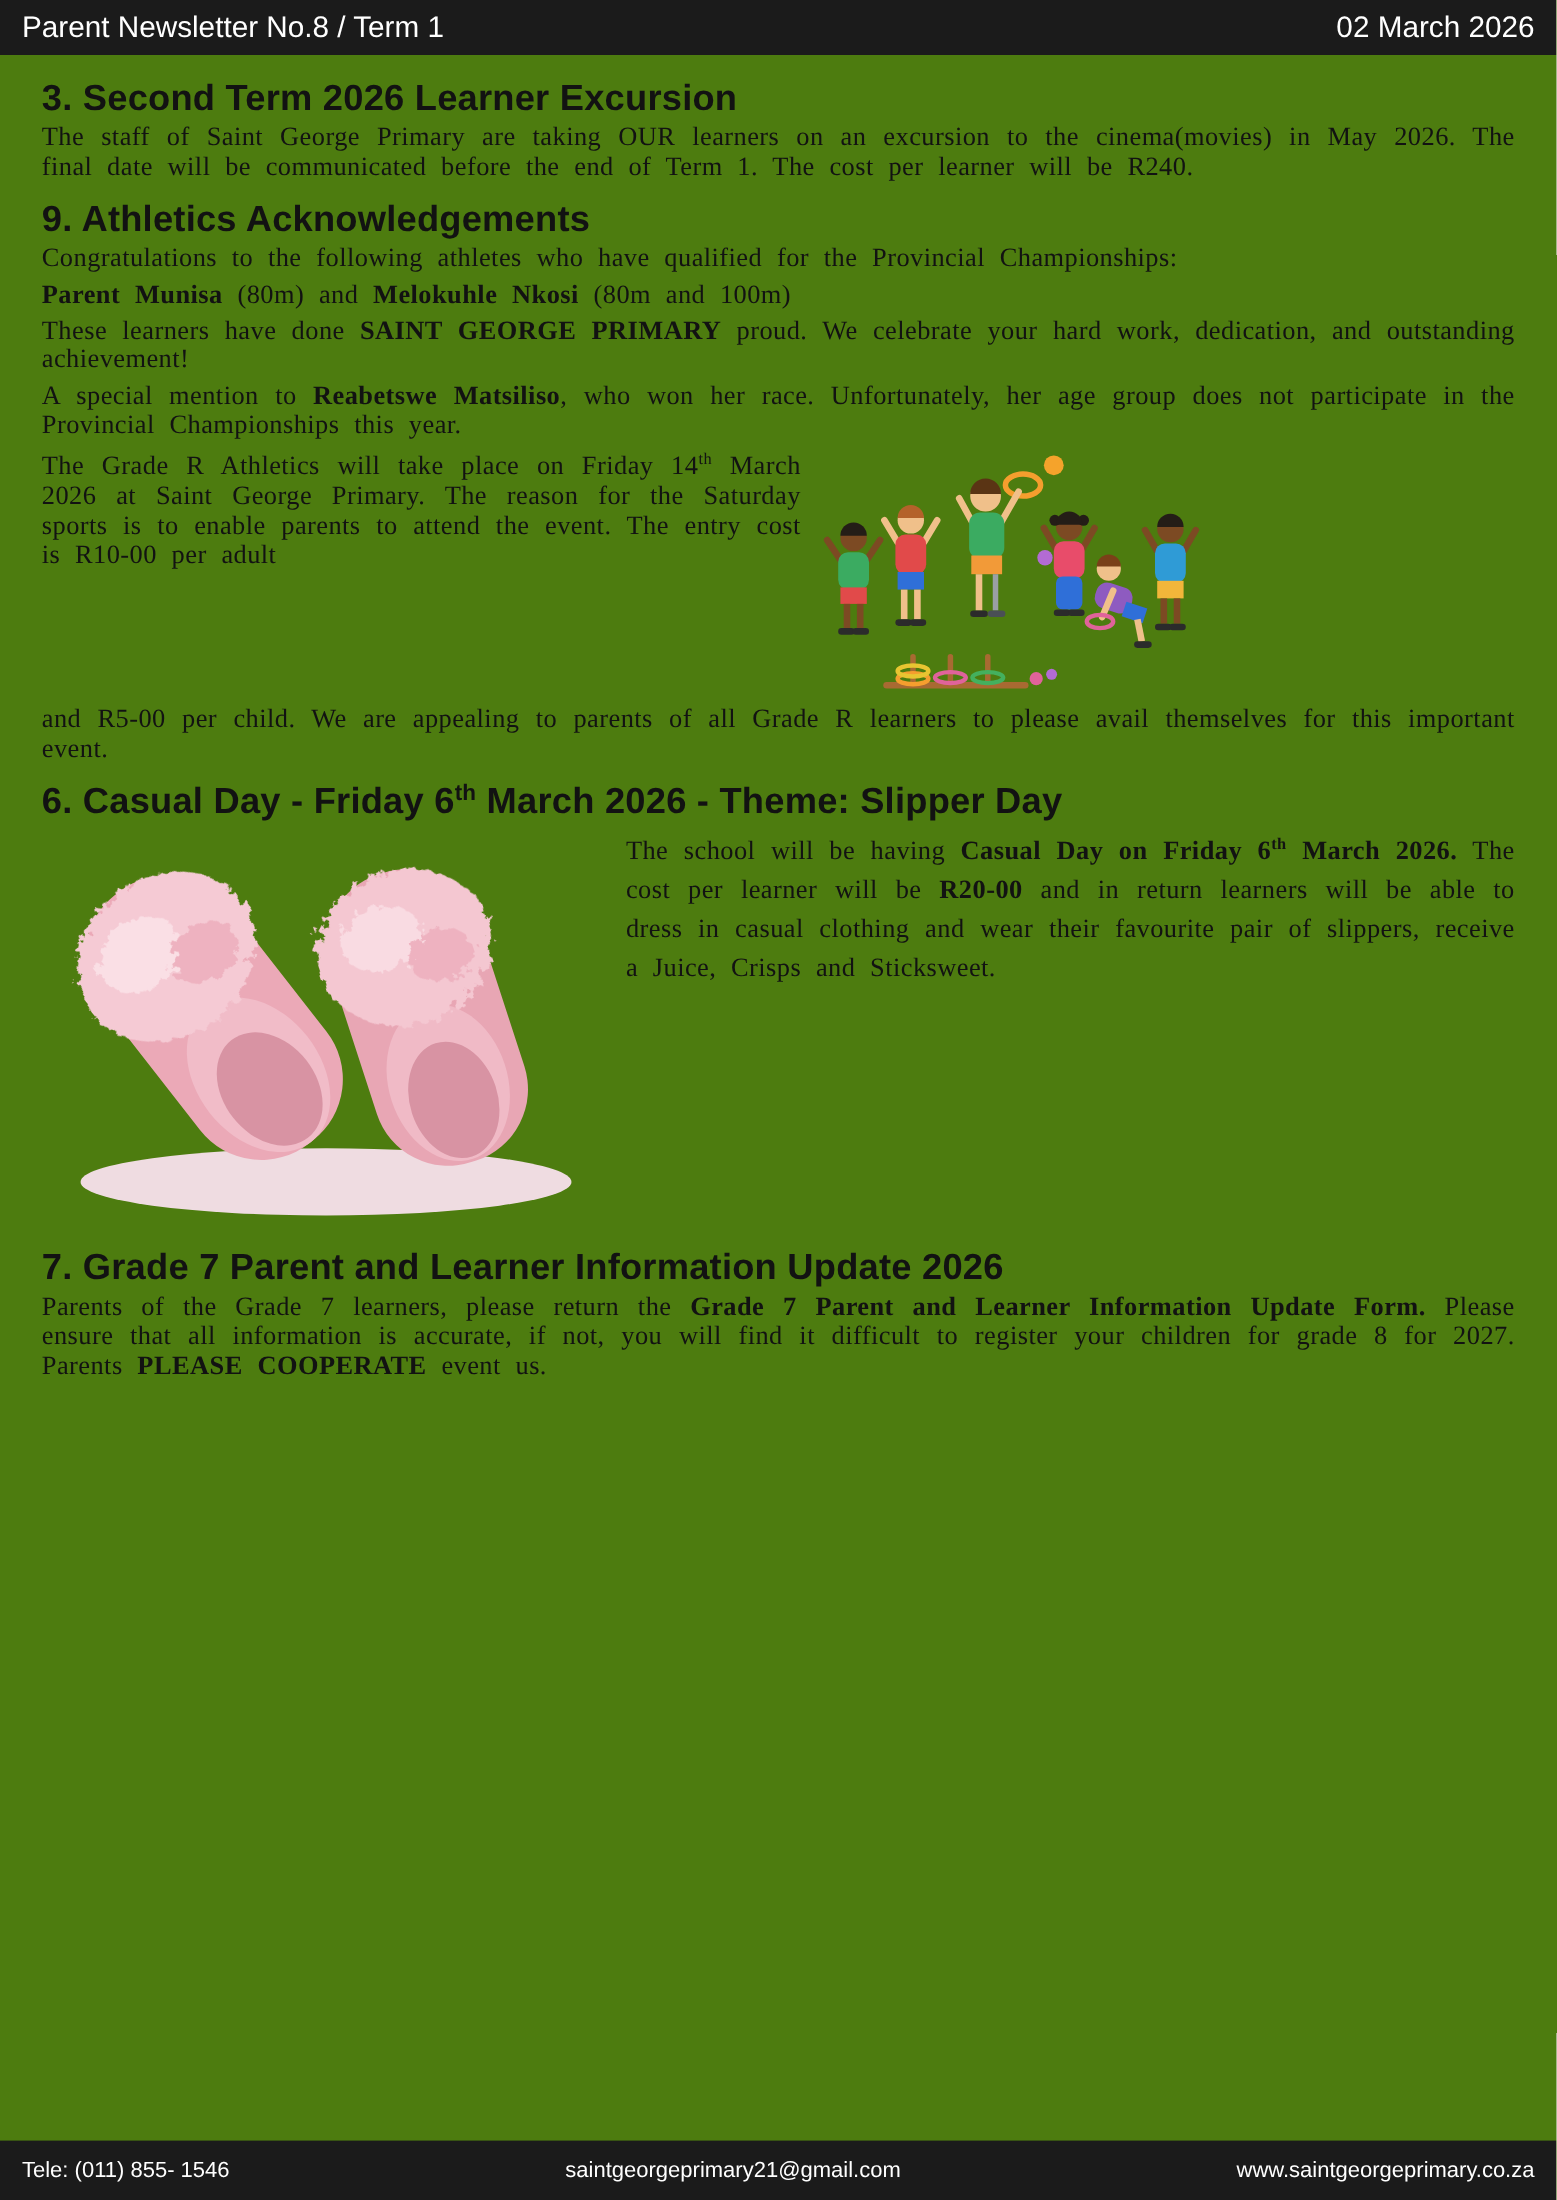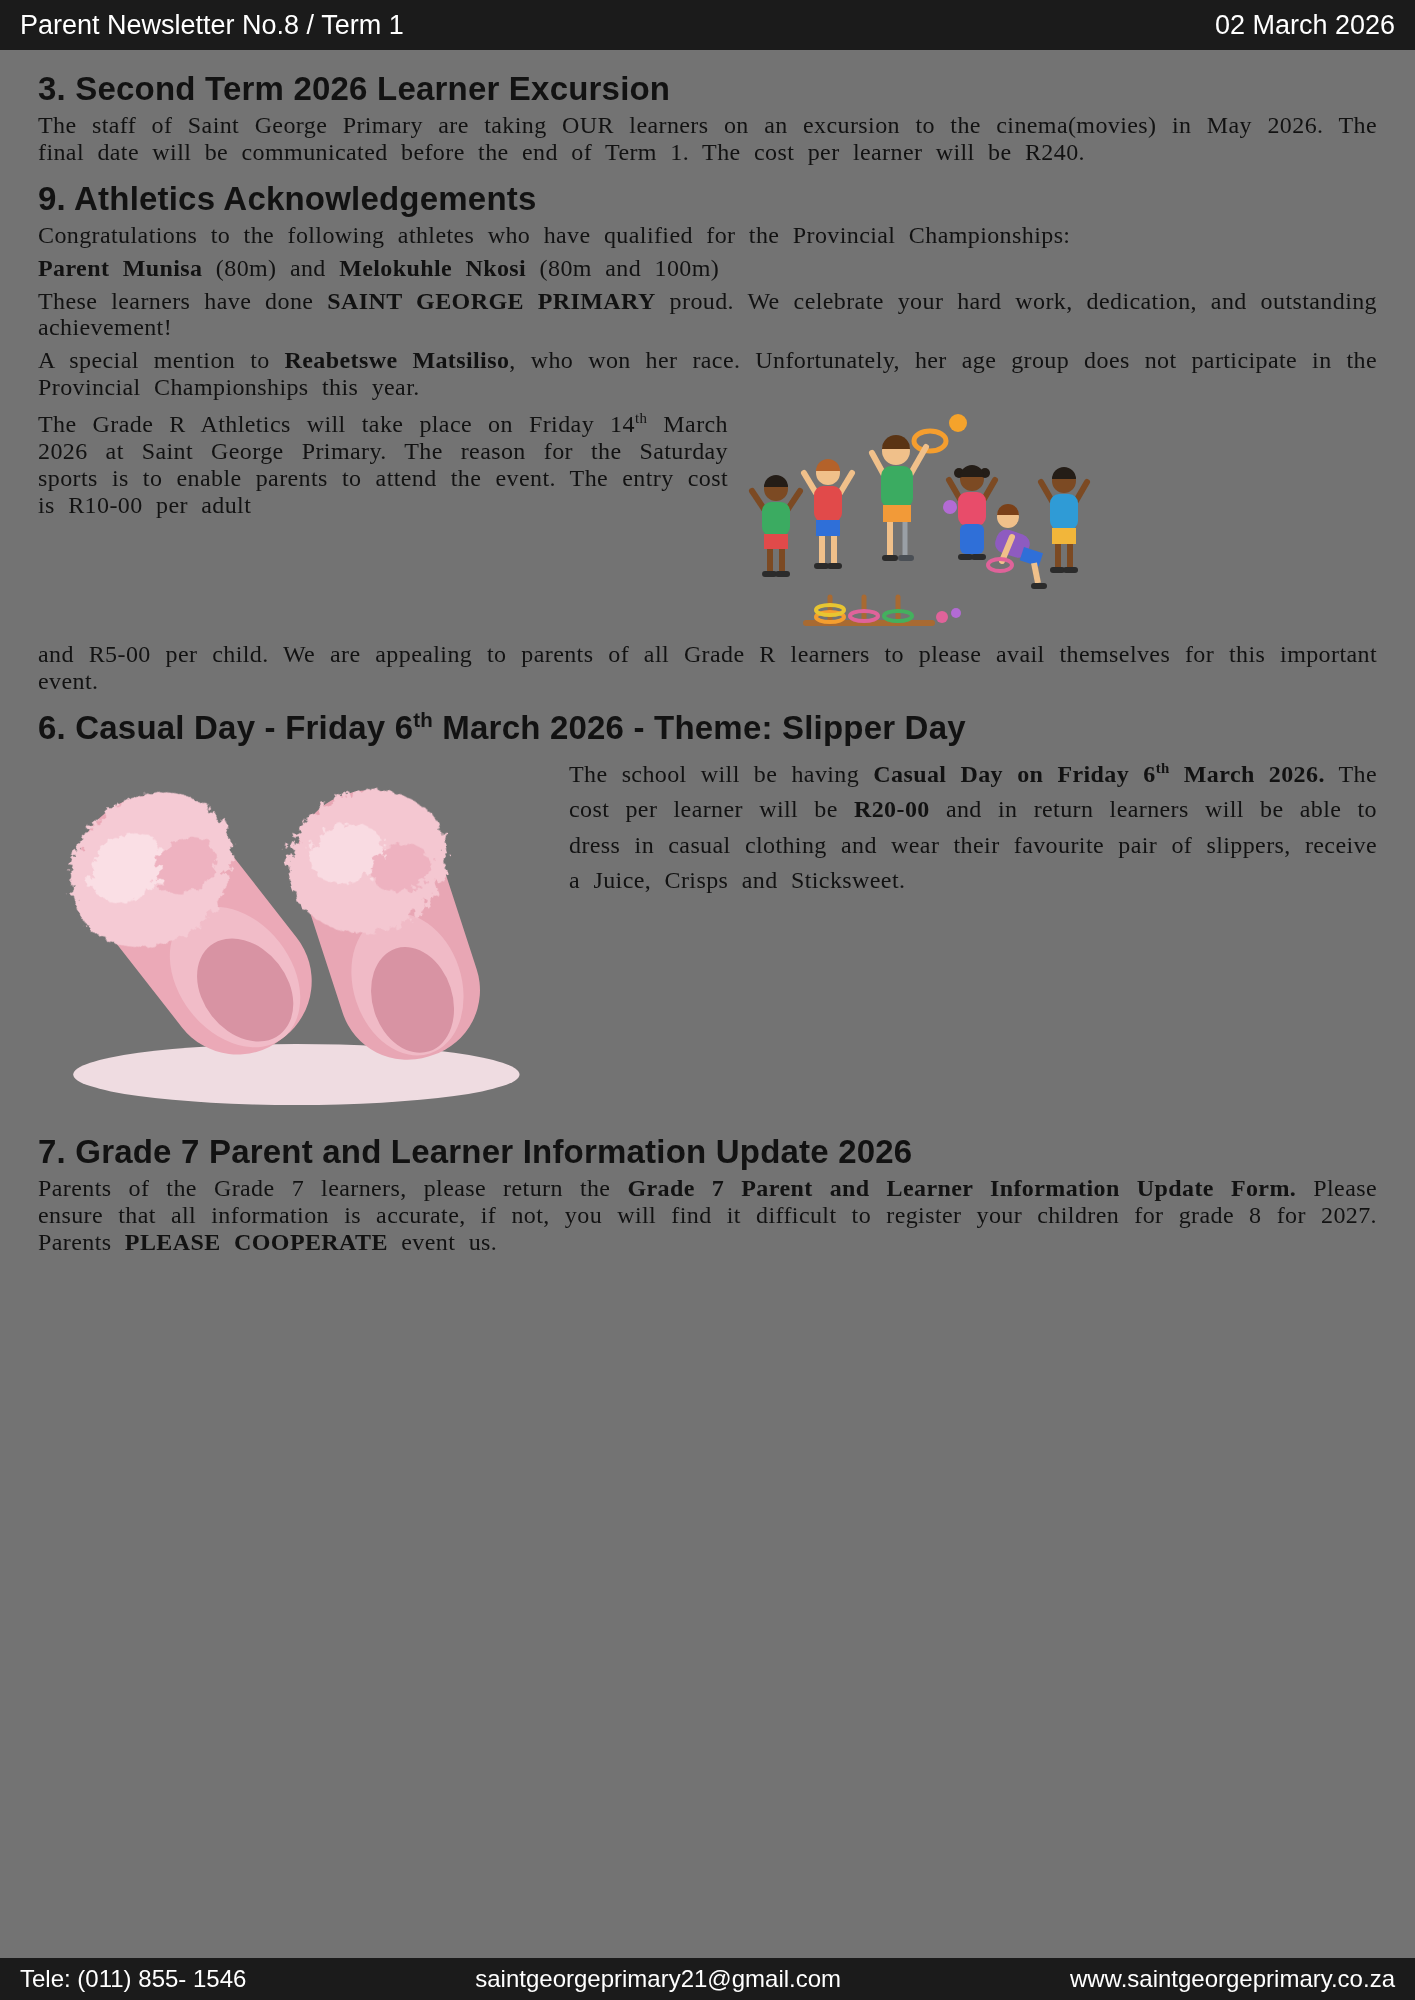--- a/index.html
+++ b/index.html
@@ -1,26 +1,26 @@
 <!DOCTYPE html>
 <html><head>
 <meta charset="utf-8">
 <style>
   html,body{margin:0;padding:0;background:#e8e8e8;}
   .page{
-    width:1415px;height:2000px;position:relative;background:#737373;
+    width:1415px;height:2000px;position:relative;background:#4d7c0f;
     overflow:hidden;font-family:"Liberation Sans", sans-serif;color:#121212;
     margin:0 auto;
   }
   .bar{
     background:#1b1b1b;color:#ffffff;display:flex;align-items:center;
     justify-content:space-between;padding:0 20px;font-size:27px;
   }
   .topbar{height:50px;}
-  .botbar{position:absolute;left:0;right:0;bottom:0;height:42px;font-size:24px;}
+  .botbar{position:absolute;left:0;right:0;bottom:0;height:54px;font-size:20px;}
   .botbar span{white-space:nowrap;}
   .content{padding:6px 38px 0 38px;}
   h2{
     font-size:33px;font-weight:700;margin:14px 0 4px 0;letter-spacing:0.2px;
   }
   p{
     font-size:24px;line-height:1.12;margin:0 0 6px 0;text-align:justify;
     letter-spacing:0.4px;word-spacing:7px;font-family:Liberation Serif, serif;
   }
   .b{font-weight:700;}

